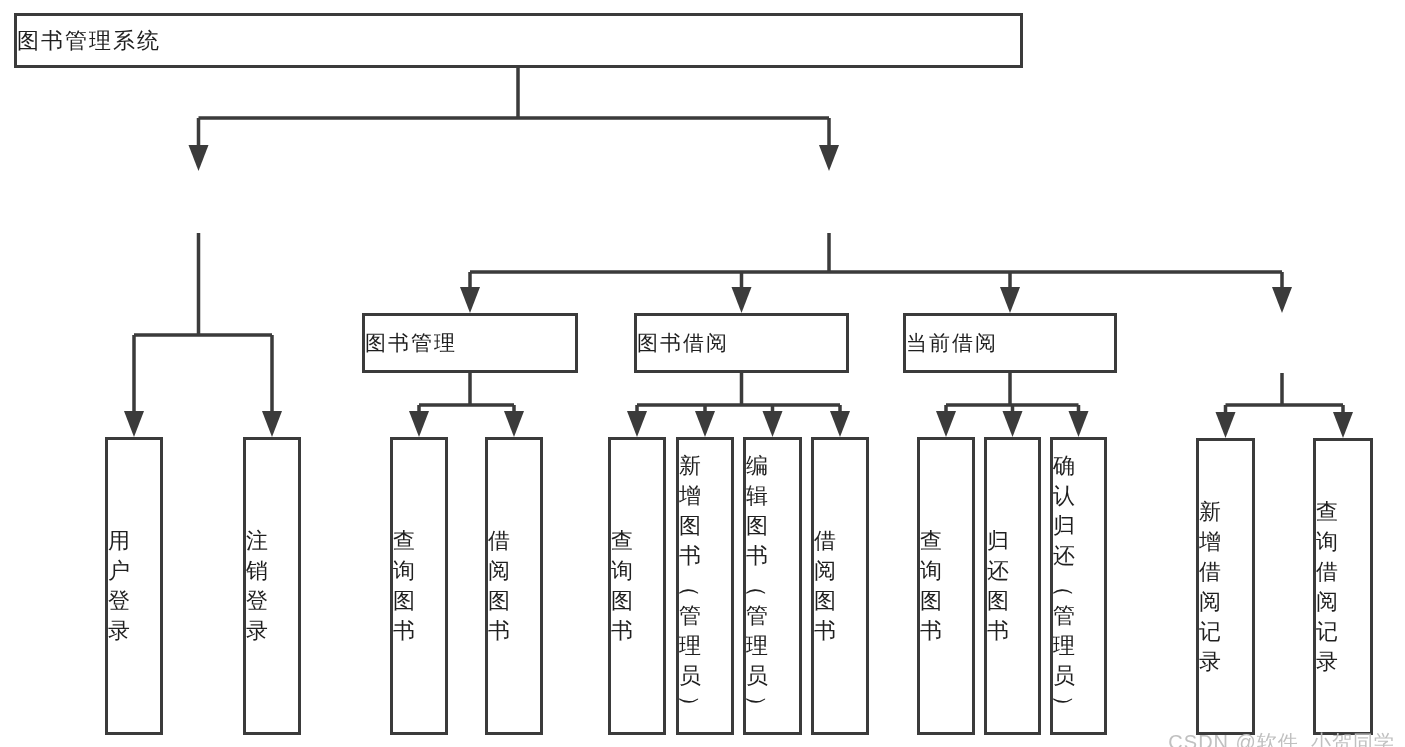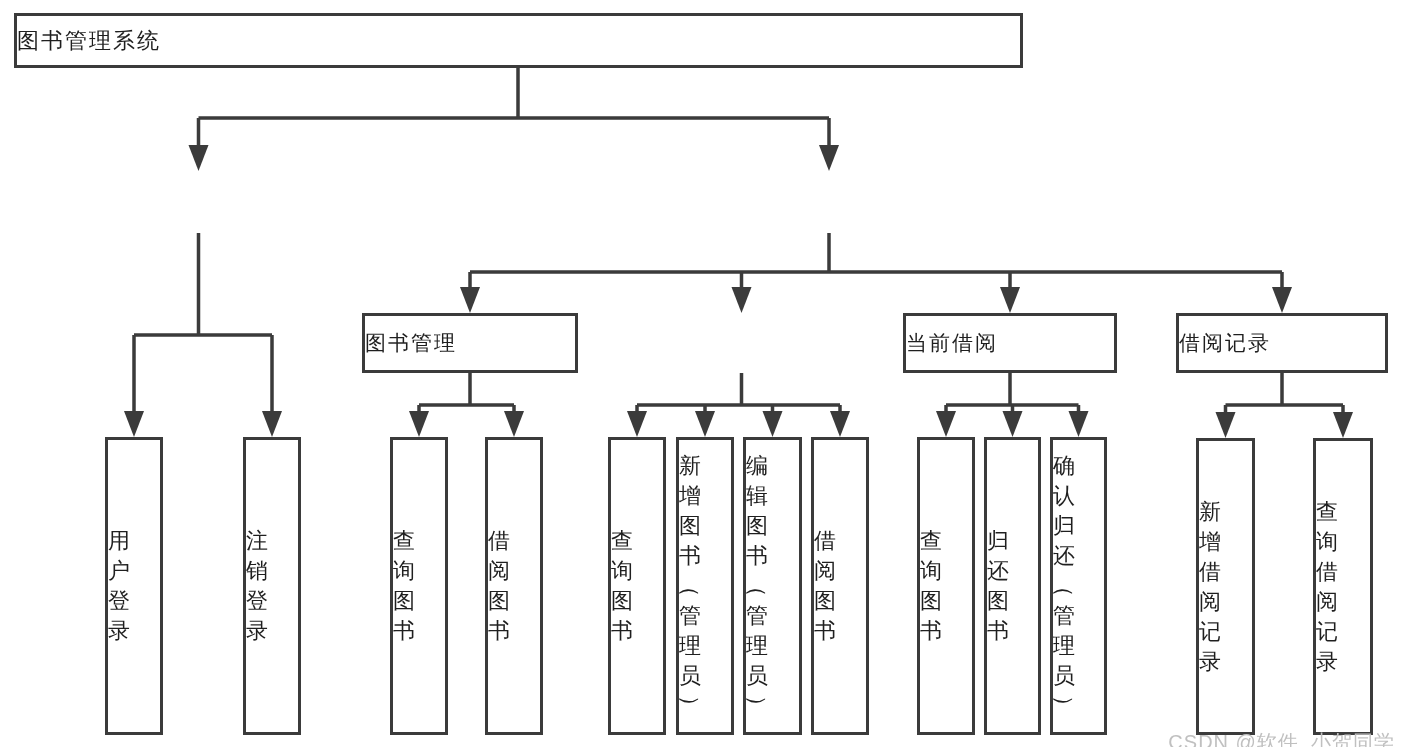--- a/index.html
+++ b/index.html
@@ -82,25 +82,25 @@
   </svg>
 
   <div class="node hnode root-node" style="left:14px;top:13px;width:1009px;height:55px">
     <span>图书管理系统</span>
   </div>
 
 
   <div class="node hnode" style="left:362px;top:313px;width:216px;height:60px">
     <span>图书管理</span>
   </div>
+  <div class="node hnode" style="left:634px;top:313px;width:215px;height:60px">
+    <span>图书借阅</span>
+  </div>
   <div class="node hnode" style="left:903px;top:313px;width:214px;height:60px">
     <span>当前借阅</span>
-  </div>
-  <div class="node hnode" style="left:1176px;top:313px;width:212px;height:60px">
-    <span>借阅记录</span>
   </div>
 
   <div class="node vnode" style="left:105px;top:437px;width:58px;height:298px">
     <span class="vtext">
         <span class="vchar">用</span>
         <span class="vchar">户</span>
         <span class="vchar">登</span>
         <span class="vchar">录</span>
       </span>
   </div>

